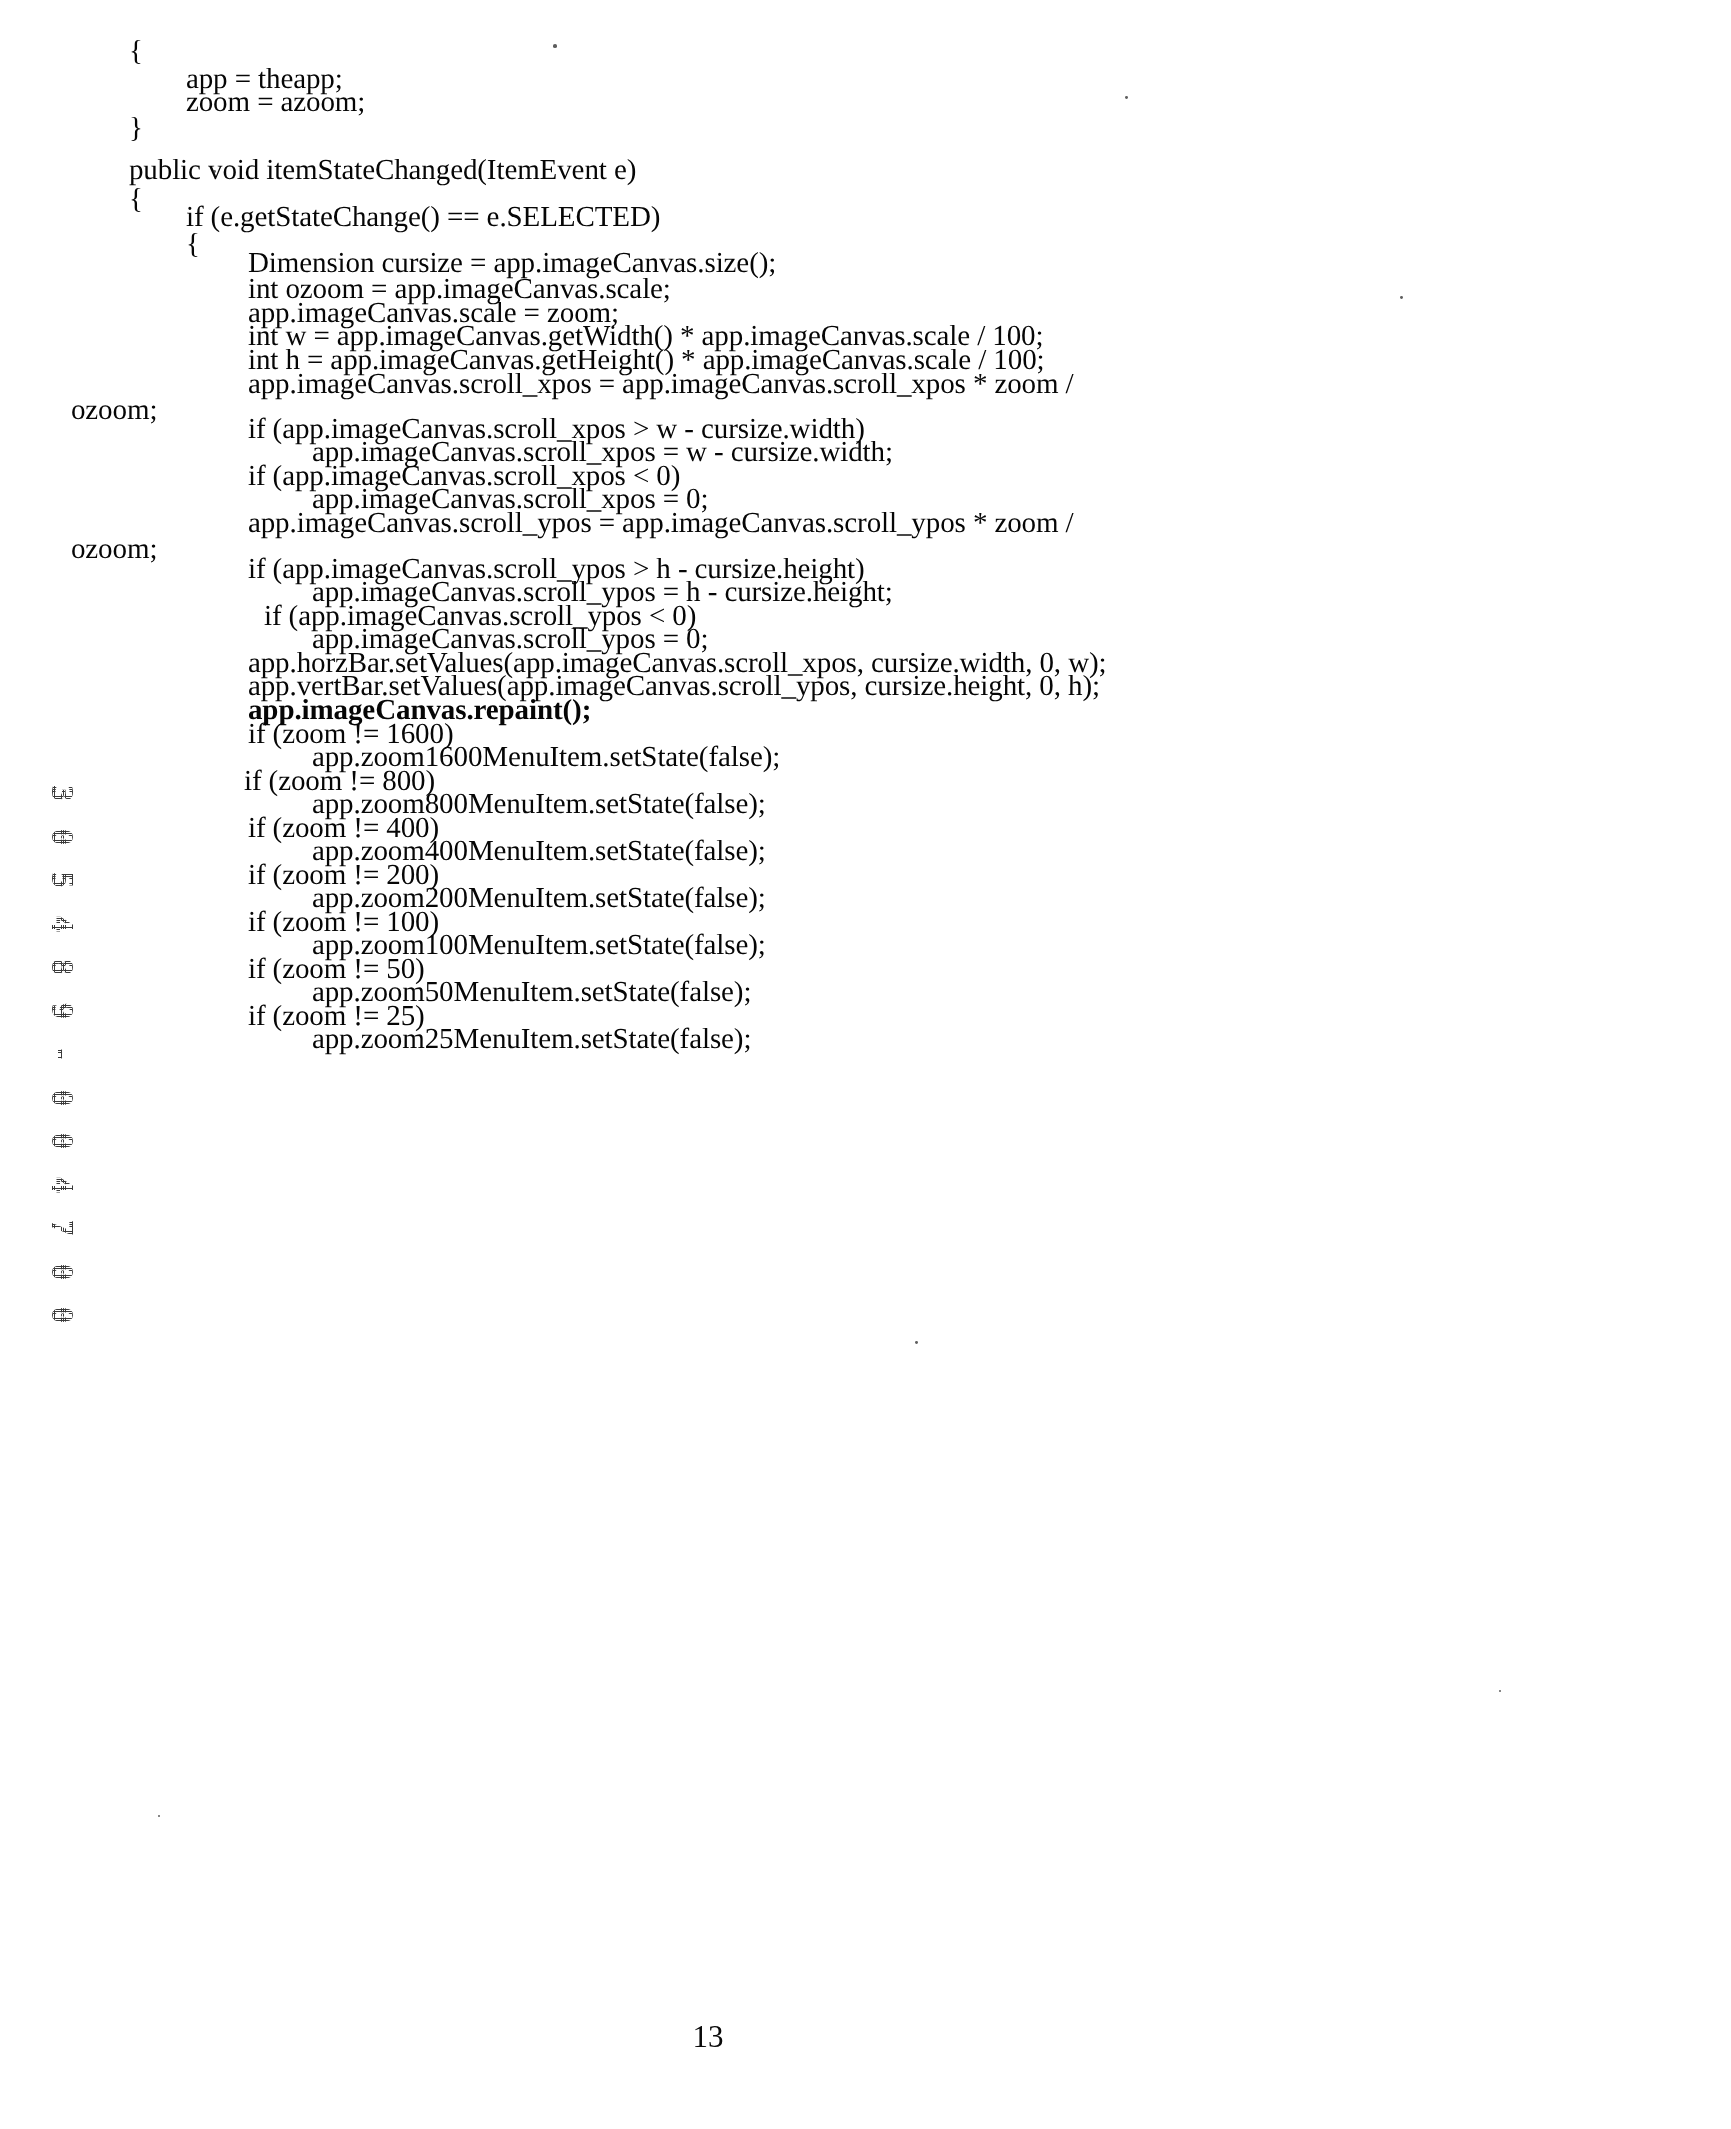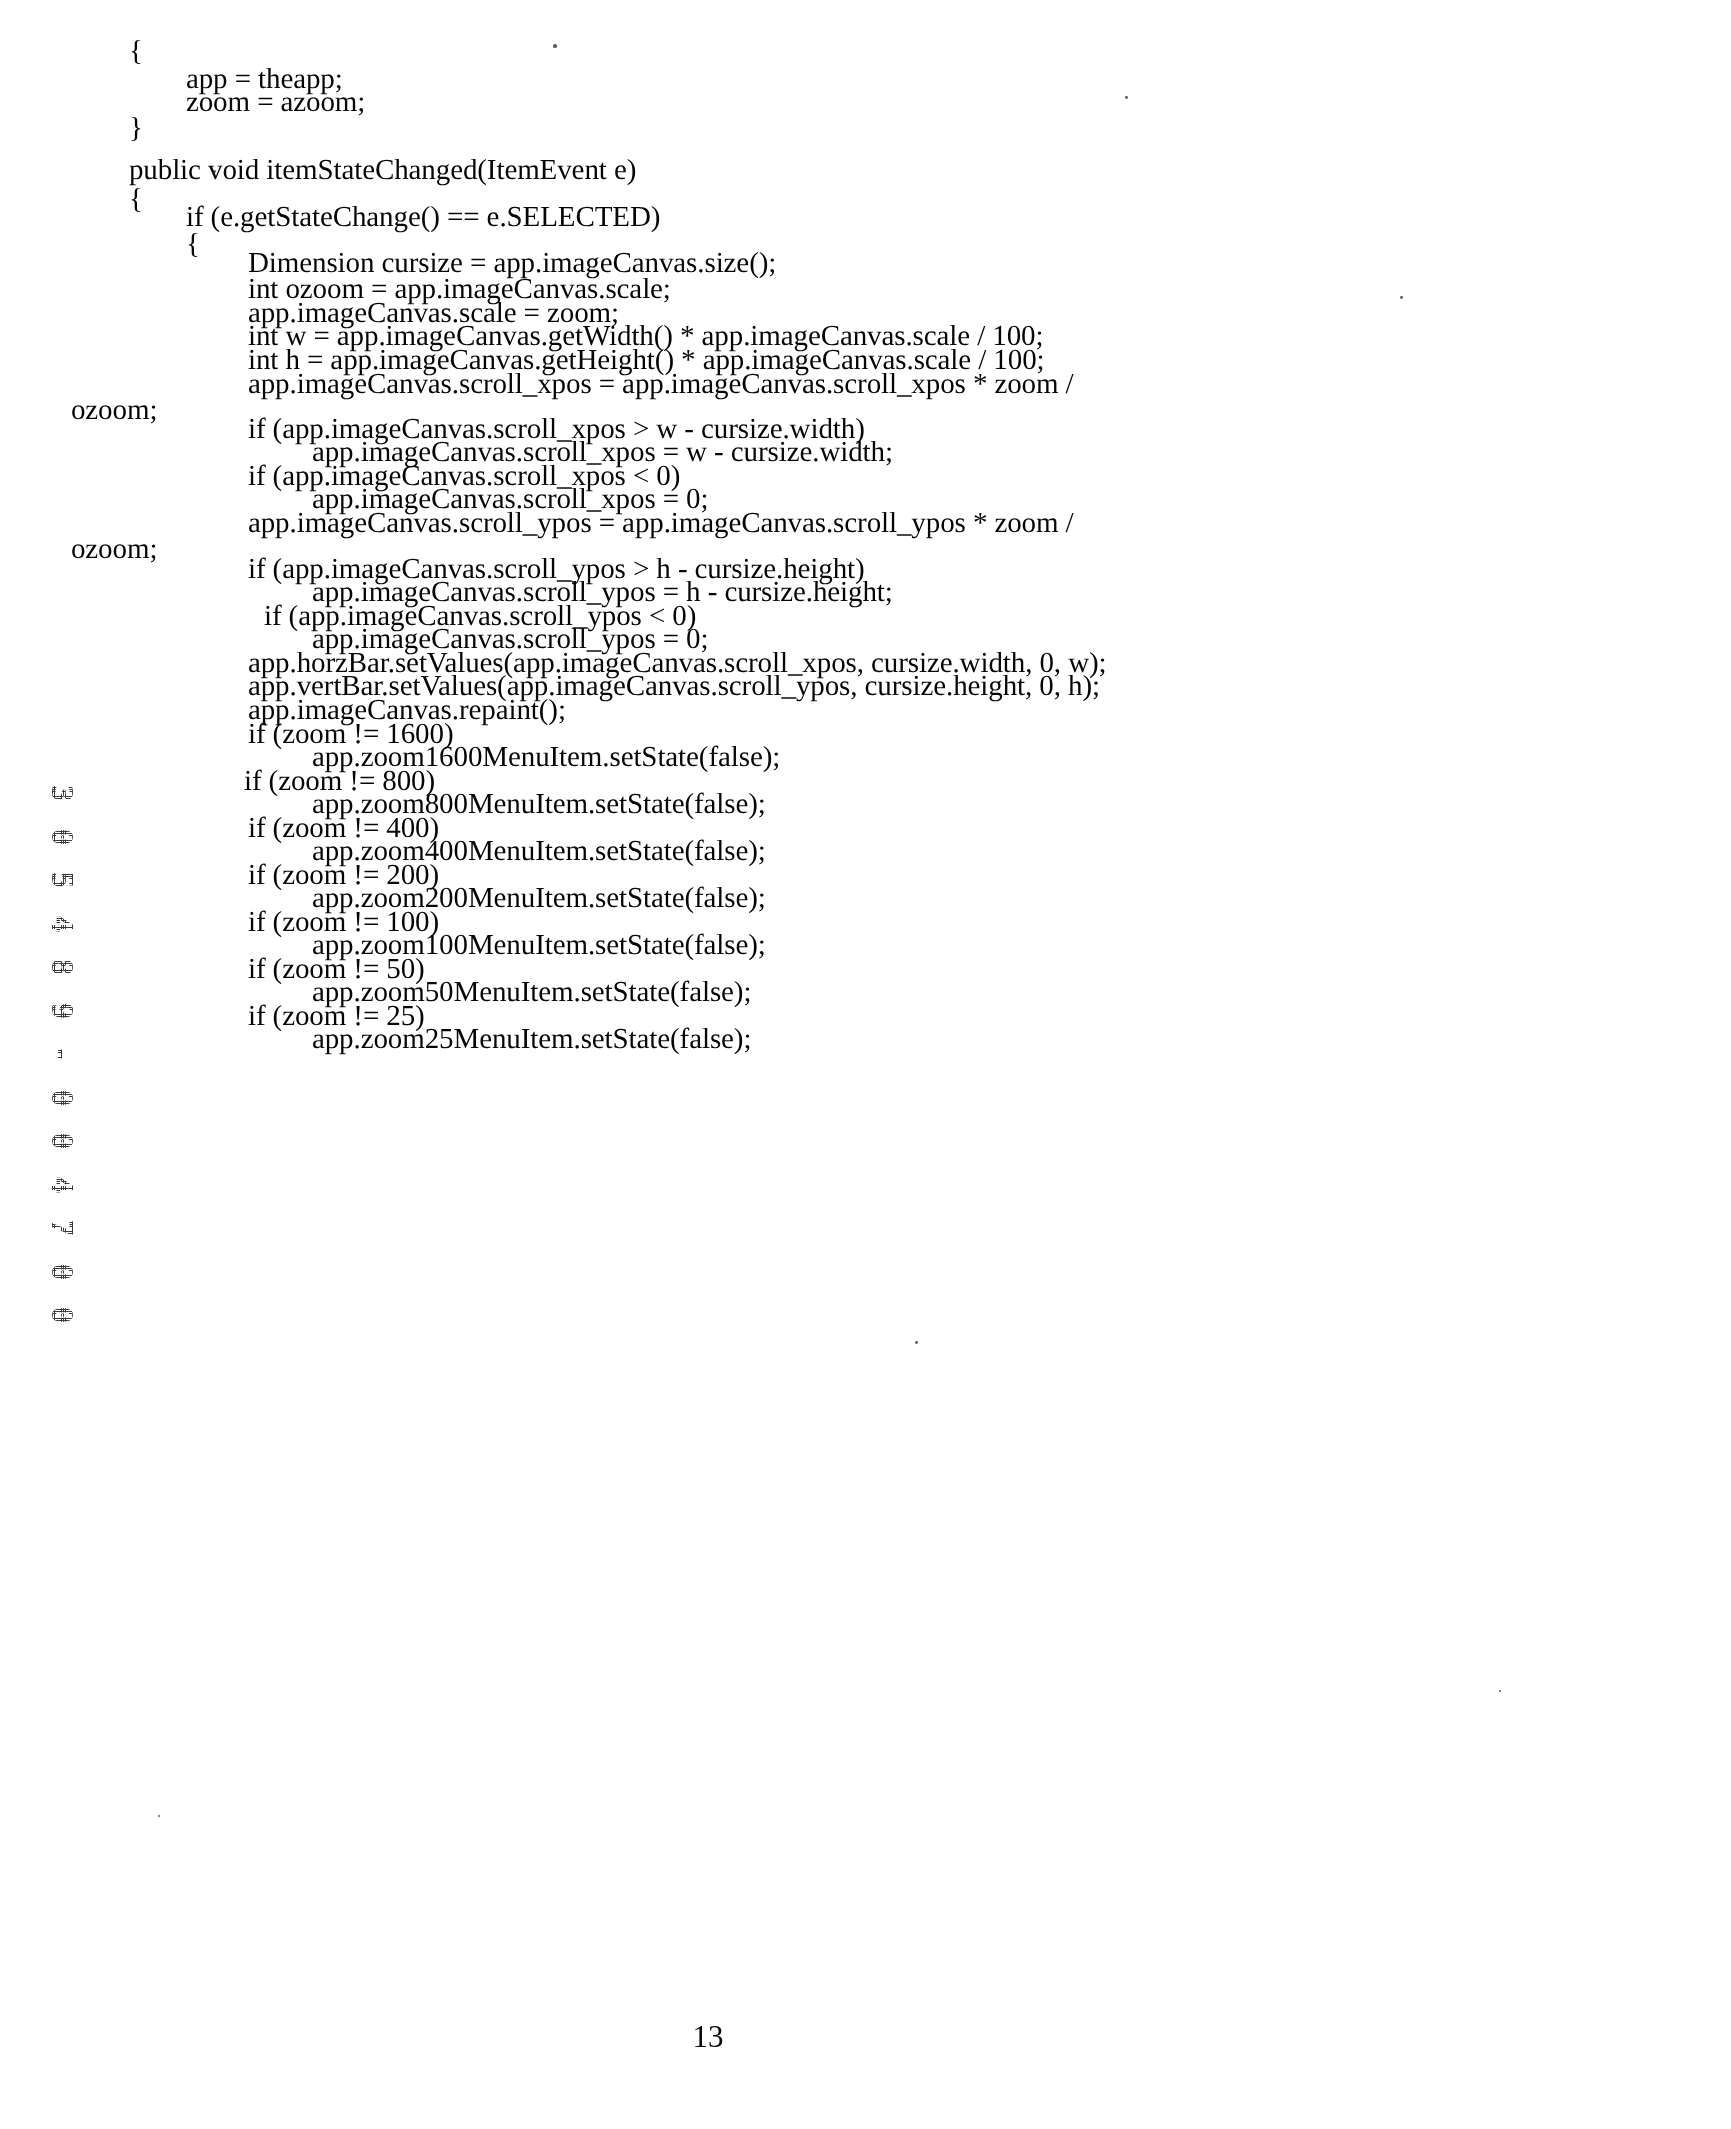--- a/index.html
+++ b/index.html
@@ -143,21 +143,21 @@
       <div class="code-line" style="left: 248px; top: 460px;">if (app.imageCanvas.scroll_xpos &lt; 0)</div>
       <div class="code-line" style="left: 312px; top: 483px;">app.imageCanvas.scroll_xpos = 0;</div>
       <div class="code-line" style="left: 248px; top: 507px;">app.imageCanvas.scroll_ypos = app.imageCanvas.scroll_ypos * zoom /</div>
       <div class="code-line" style="left: 71px; top: 533px;">ozoom;</div>
       <div class="code-line" style="left: 312px; top: 576px;">app.imageCanvas.scroll_ypos = h - cursize.height;</div>
       <div class="code-line" style="left: 248px; top: 553px;">if (app.imageCanvas.scroll_ypos &gt; h - cursize.height)</div>
       <div class="code-line" style="left: 248px; top: 600px; margin-left: 16px;">if (app.imageCanvas.scroll_ypos &lt; 0)</div>
       <div class="code-line" style="left: 312px; top: 623px;">app.imageCanvas.scroll_ypos = 0;</div>
       <div class="code-line" style="left: 248px; top: 647px;">app.horzBar.setValues(app.imageCanvas.scroll_xpos, cursize.width, 0, w);</div>
       <div class="code-line" style="left: 248px; top: 670px;">app.vertBar.setValues(app.imageCanvas.scroll_ypos, cursize.height, 0, h);</div>
-      <div class="code-line" style="left: 248px; top: 694px;">app.imageCanvas.repaint();</div>
+      <div class="code-line" style="left: 248px; top: 694px; font-weight: bold;">app.imageCanvas.repaint();</div>
       <div class="code-line" style="left: 248px; top: 718px;">if (zoom != 1600)</div>
       <div class="code-line" style="left: 312px; top: 741px;">app.zoom1600MenuItem.setState(false);</div>
       <div class="code-line" style="left: 244px; top: 765px;">if (zoom != 800)</div>
       <div class="code-line" style="left: 312px; top: 788px;">app.zoom800MenuItem.setState(false);</div>
       <div class="code-line" style="left: 248px; top: 812px;">if (zoom != 400)</div>
       <div class="code-line" style="left: 312px; top: 835px;">app.zoom400MenuItem.setState(false);</div>
       <div class="code-line" style="left: 248px; top: 859px;">if (zoom != 200)</div>
       <div class="code-line" style="left: 312px; top: 882px;">app.zoom200MenuItem.setState(false);</div>
       <div class="code-line" style="left: 248px; top: 906px;">if (zoom != 100)</div>
       <div class="code-line" style="left: 312px; top: 929px;">app.zoom100MenuItem.setState(false);</div>

